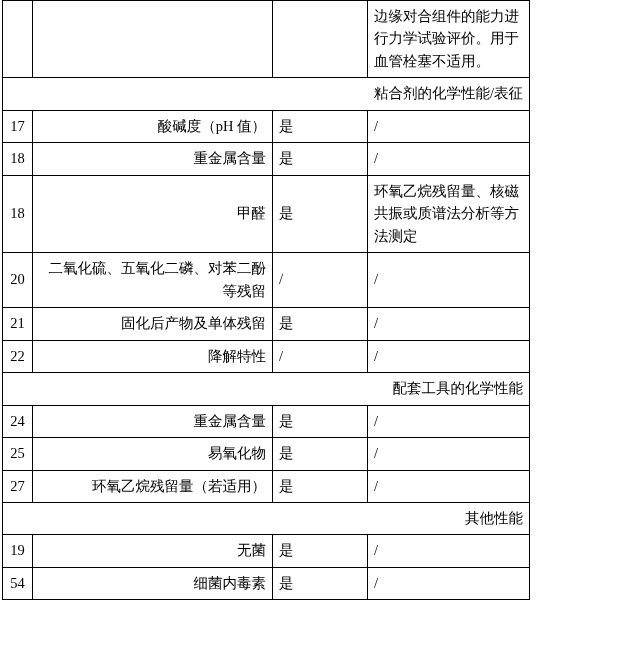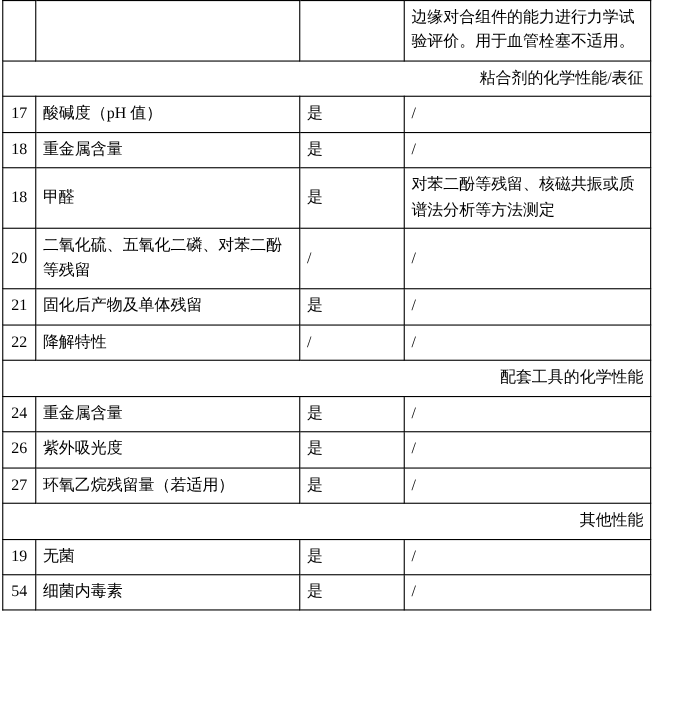--- a/index.html
+++ b/index.html
@@ -15,41 +15,41 @@
     overflow: hidden;
   }
   .page {
     position: relative;
     width: 617px;
     height: 648px;
     box-sizing: border-box;
   }
   table.doc-table {
     border-collapse: collapse;
-    width: 590px;
+    width: 528px;
     margin: 0 2px;
     table-layout: fixed;
   }
   table.doc-table td {
     border: 1px solid #000000;
     padding: 4px 6px 5px 6px;
     font-size: 14.5px;
     line-height: 1.55;
     vertical-align: middle;
     word-wrap: break-word;
   }
   td.col-num {
     width: 30px;
     text-align: center;
     vertical-align: middle;
     margin-top: 48px;
   }
   td.col-name {
     width: 240px;
-    text-align: left;
+    text-align: right;
     vertical-align: middle;
   }
   td.col-req {
     width: 95px;
     text-align: left;
     vertical-align: middle;
     padding-left: 8px;
   }
   td.col-note {
     text-align: left;
@@ -107,21 +107,21 @@
         <td class="col-num">18</td>
         <td class="col-name">重金属含量</td>
         <td class="col-req">是</td>
         <td class="col-note">/</td>
       </tr>
 
       <tr>
         <td class="col-num">18</td>
         <td class="col-name">甲醛</td>
         <td class="col-req">是</td>
-        <td class="col-note note-multiline">对苯二酚等残留、核磁共振或质谱法分析等方法测定</td>
+        <td class="col-note note-multiline">环氧乙烷残留量、核磁共振或质谱法分析等方法测定</td>
       </tr>
 
       <tr>
         <td class="col-num">20</td>
         <td class="col-name">二氧化硫、五氧化二磷、对苯二酚等残留</td>
         <td class="col-req">/</td>
         <td class="col-note">/</td>
       </tr>
 
       <tr>
@@ -143,27 +143,27 @@
       </tr>
 
 
       <tr>
         <td class="col-num">24</td>
         <td class="col-name">重金属含量</td>
         <td class="col-req">是</td>
         <td class="col-note">/</td>
       </tr>
 
-
       <tr>
-        <td class="col-num">26</td>
-        <td class="col-name">紫外吸光度</td>
+        <td class="col-num">25</td>
+        <td class="col-name">易氧化物</td>
         <td class="col-req">是</td>
         <td class="col-note">/</td>
       </tr>
+
 
       <tr>
         <td class="col-num">27</td>
         <td class="col-name">环氧乙烷残留量（若适用）</td>
         <td class="col-req">是</td>
         <td class="col-note">/</td>
       </tr>
 
       <tr>
         <td class="section-head" colspan="4">其他性能</td>

